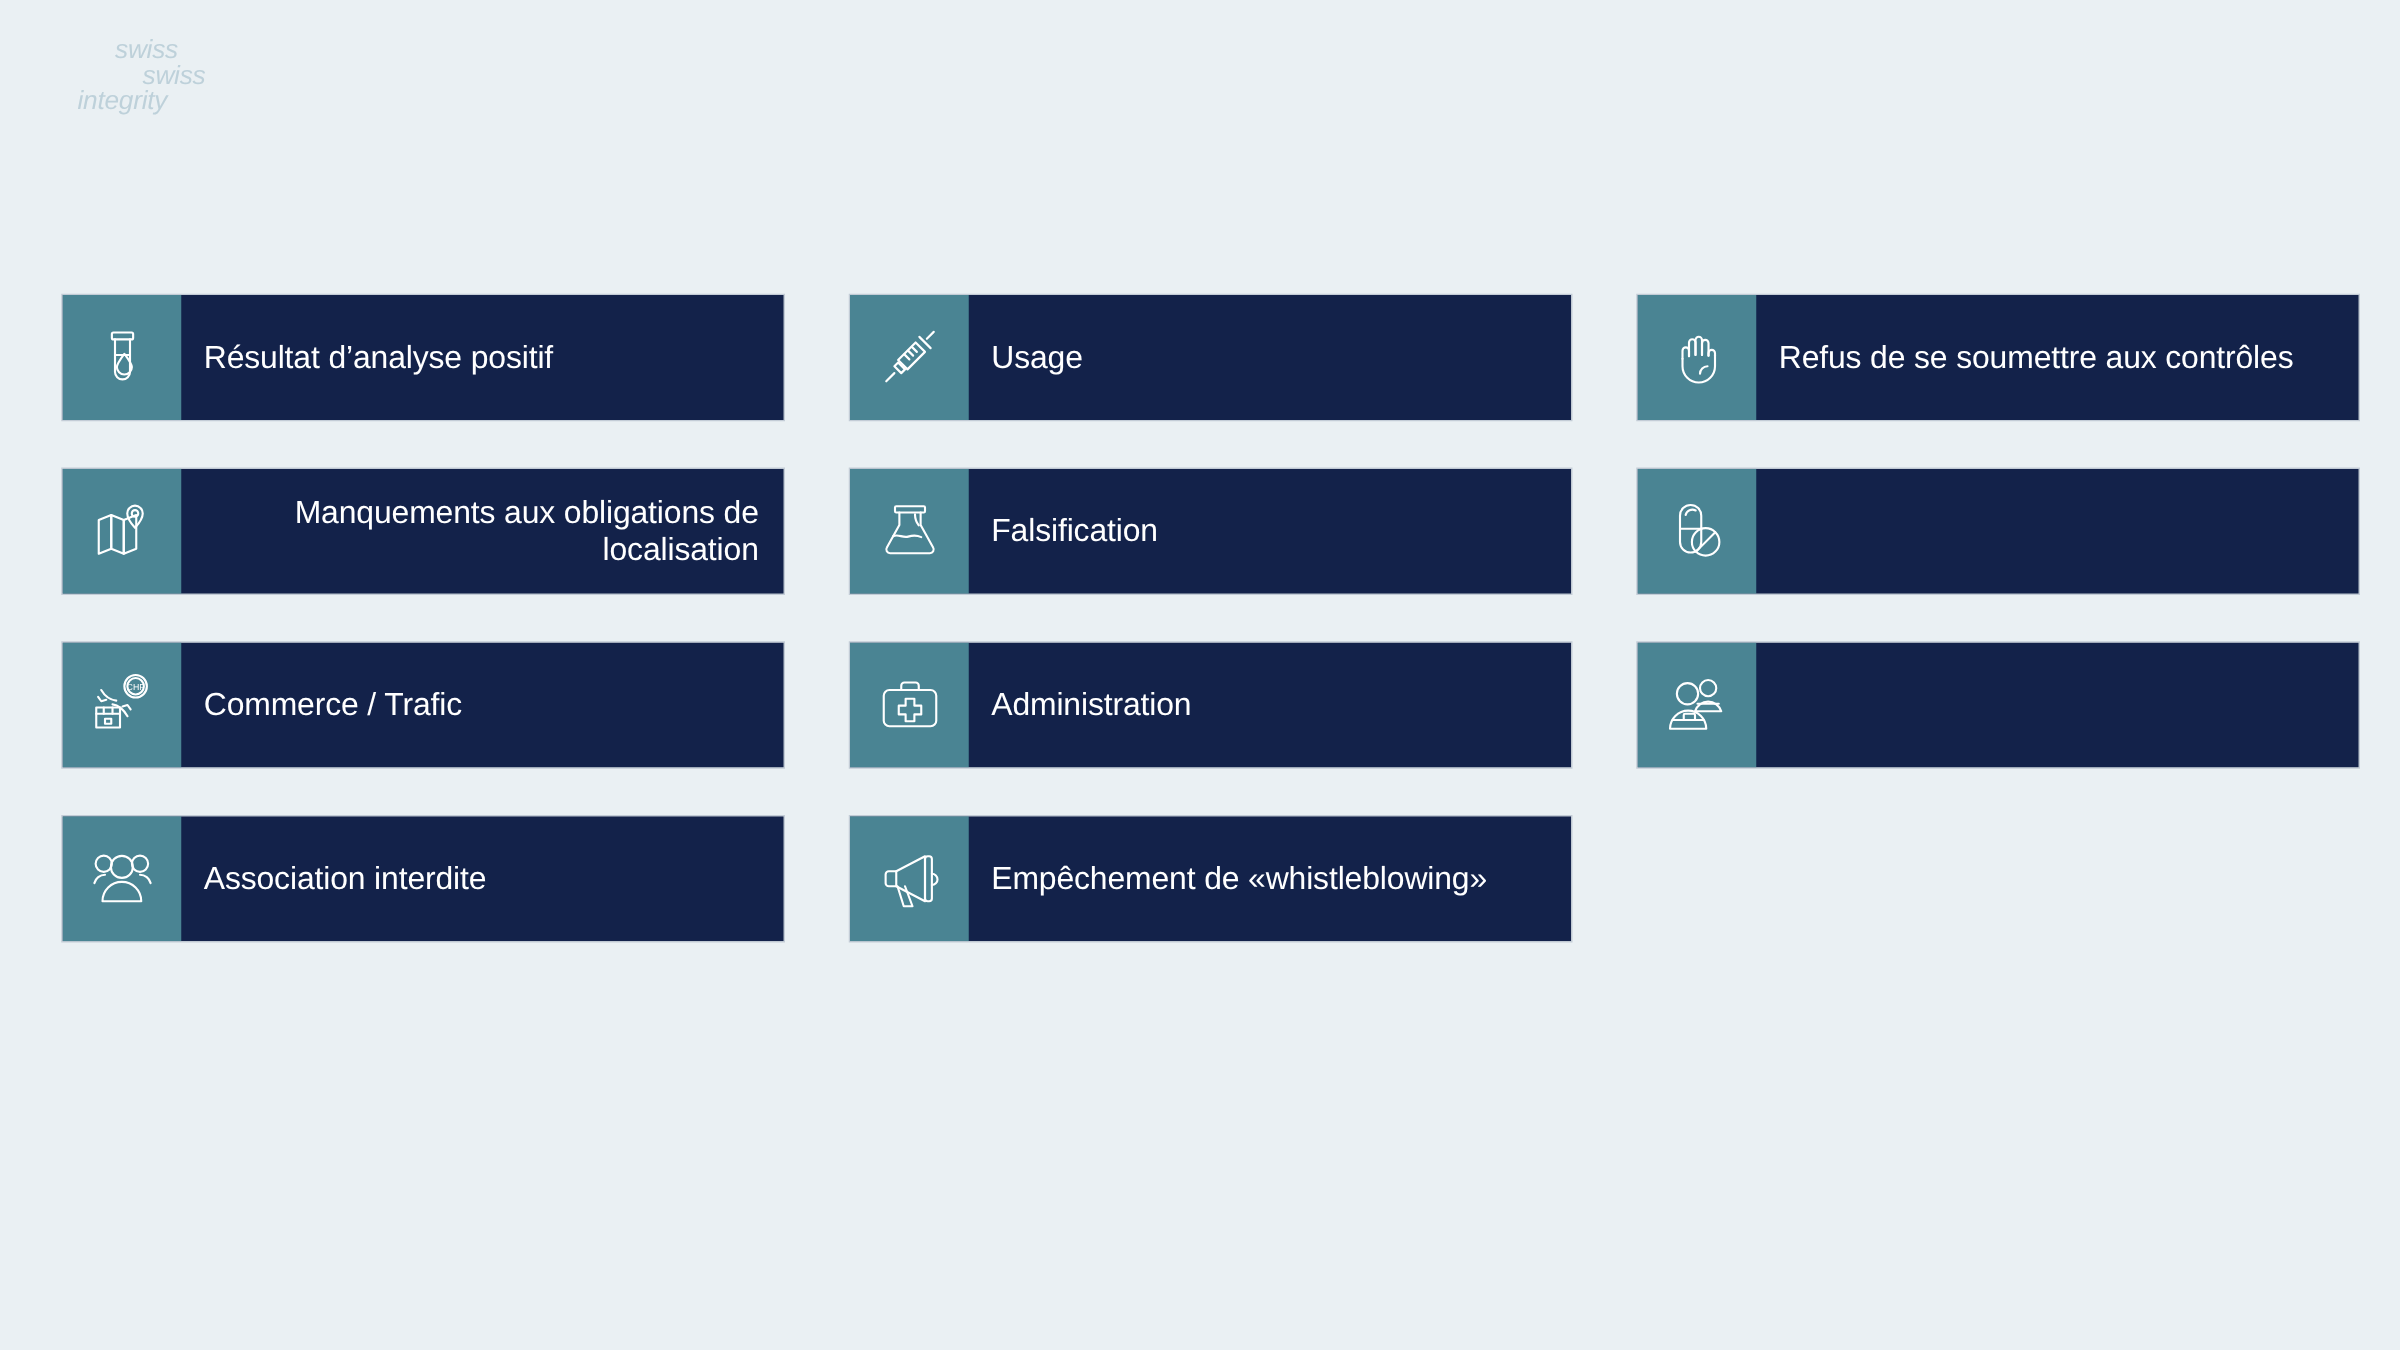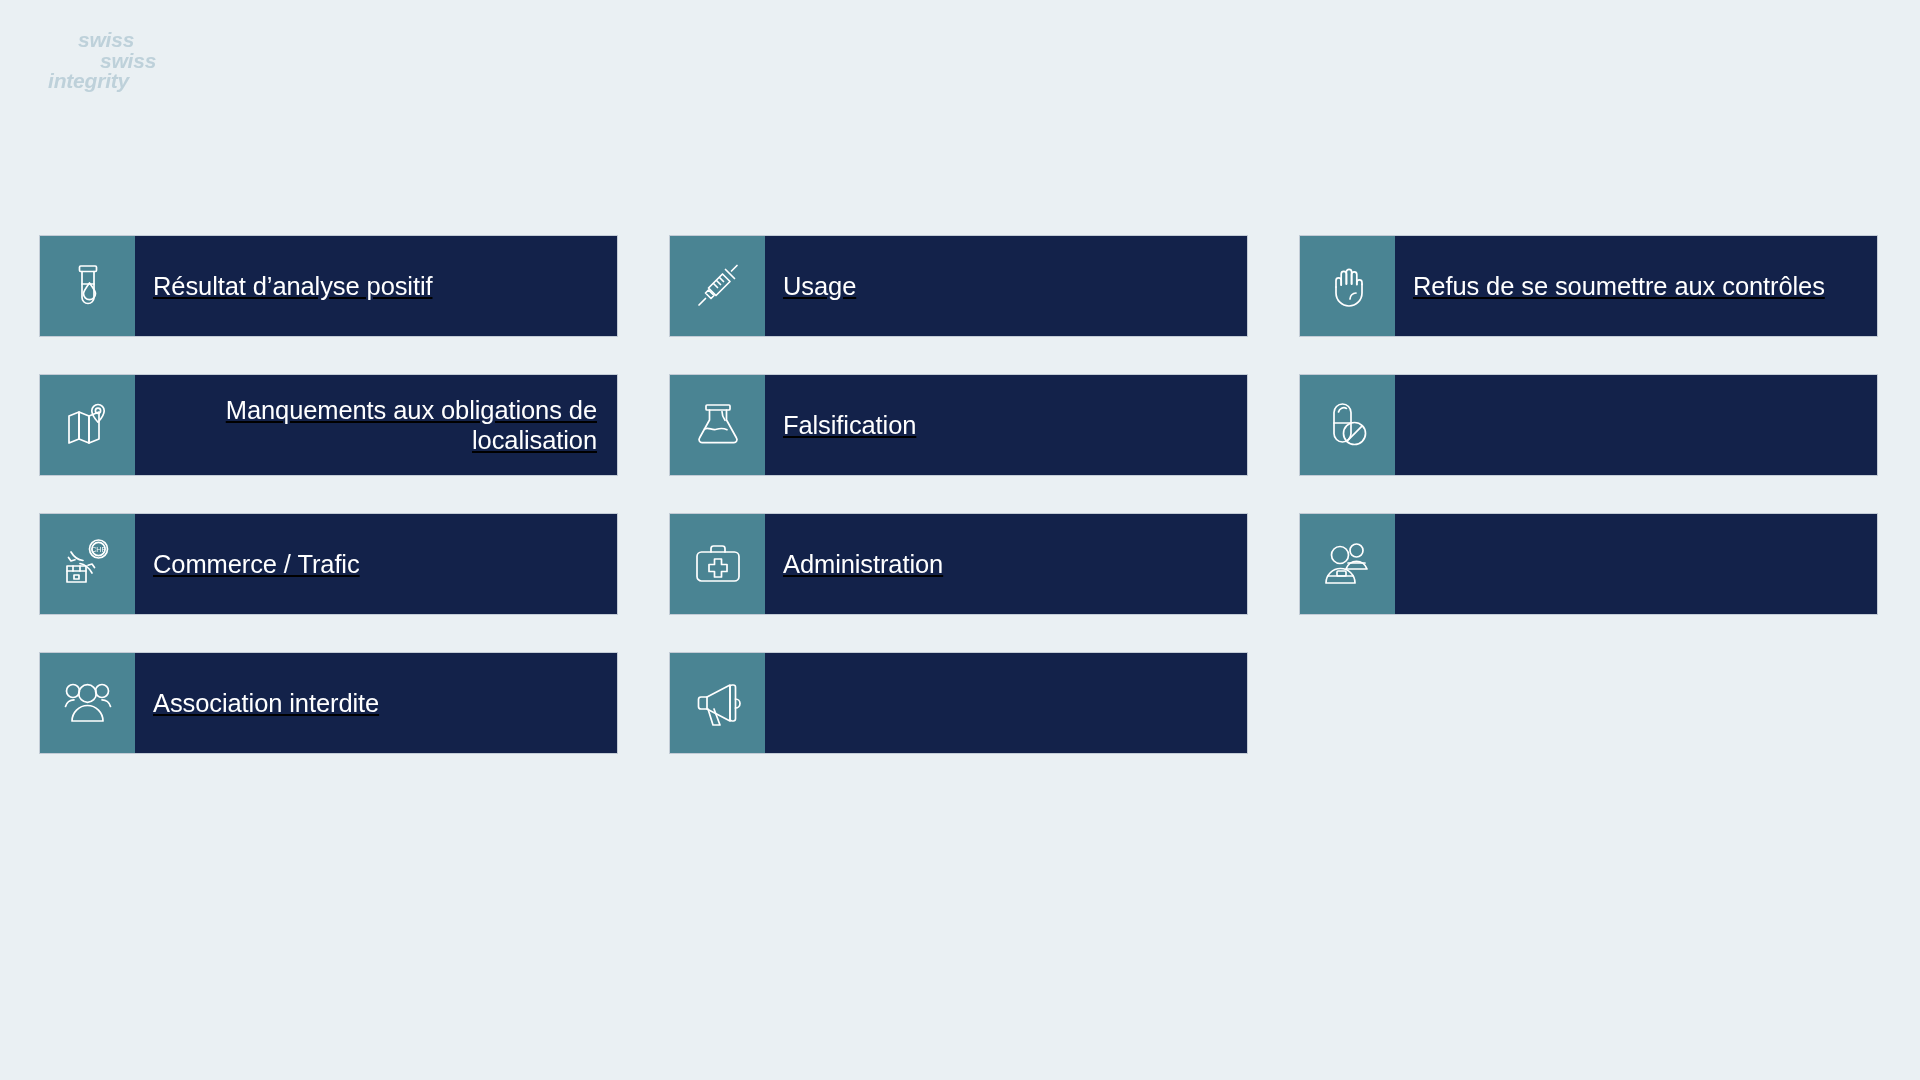--- a/index.html
+++ b/index.html
@@ -12,47 +12,46 @@
 
   body {
     background: #eaf0f3;
     font-family: "Liberation Sans", sans-serif;
     position: relative;
   }
 
   
   #logo {
     position: absolute;
-    left: 48px;
+    left: 62px;
     top: 30px;
     width: 180px;
     color: #bed1da;
     font-style: italic;
-    font-weight: bold;
+    font-weight: normal;
     font-size: 21px;
     line-height: 20.5px;
     letter-spacing: -0.2px;
     user-select: none;
   }
   #logo .l1 { display: block; padding-left: 30px; }
   #logo .l2 { display: block; padding-left: 52px; }
   #logo .l3 { display: block; padding-left: 0px; }
 
   
   #grid {
     position: absolute;
-    left: 40px;
+    left: 50px;
     top: 236px;
     width: 1830px;
     display: grid;
     grid-template-columns: 577px 577px 577px;
     column-gap: 53px;
     row-gap: 39px;
     align-items: start;
-    text-decoration: underline;
   }
 
   .card {
     display: flex;
     align-items: stretch;
     min-height: 100px;
     background: #13224a;
     outline: 1px solid #c3ccd6;
     outline-offset: 0;
   }
@@ -264,15 +263,16 @@
       <svg viewBox="0 0 52 52">
         <g class="ico">
           <path d="M38 8 L15 20 v12 L38 44 z"></path>
           <rect x="38" y="8" width="5.5" height="36" rx="2.2"></rect>
           <path d="M43.5 22 a4.5 4.5 0 0 1 0 9"></path>
           <path d="M15 20 H9 a2.5 2.5 0 0 0 -2.5 2.5 v7 A2.5 2.5 0 0 0 9 32 h6"></path>
           <path d="M16 32 l5 16 h7 l-6 -16"></path>
         </g>
       </svg>
     </div>
+    <div class="label">Empêchement de «whistleblowing»</div>
   </div>
 
 </div>
 
 </body></html>

